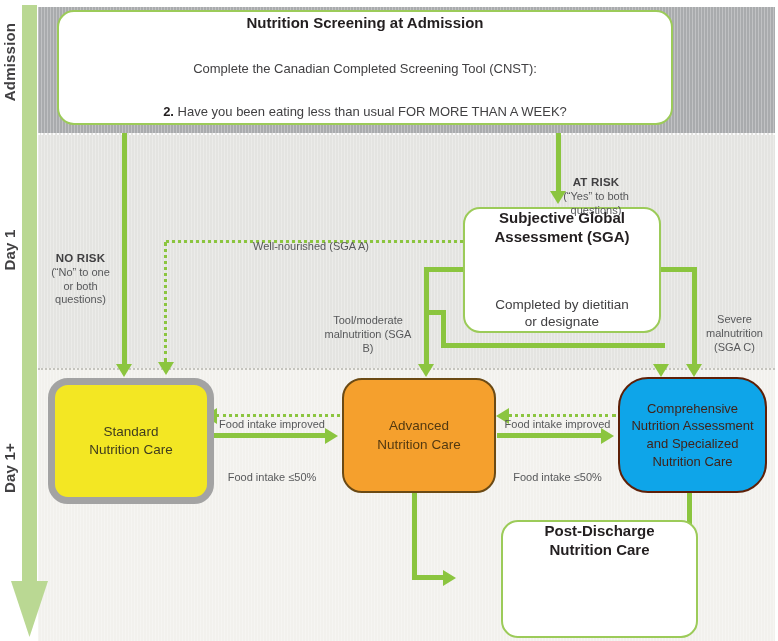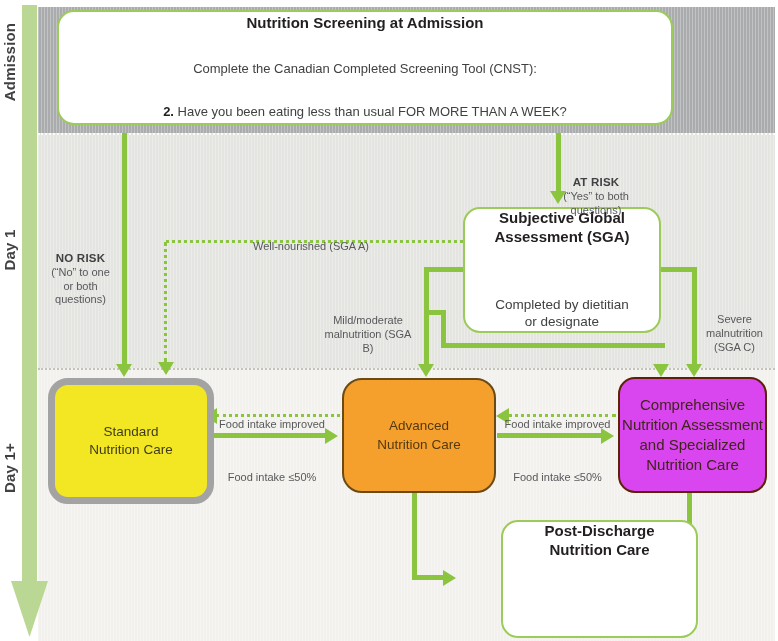--- a/index.html
+++ b/index.html
@@ -20,21 +20,21 @@
     clip-path:polygon(0 0,100% 0,50% 100%);}
   .side-label{position:absolute;left:-30px;width:80px;height:18px;transform:rotate(-90deg);
     text-align:center;font-size:15px;font-weight:bold;color:#414042;letter-spacing:.2px;}
   
   .wbox{position:absolute;background:#ffffff;border:2px solid #9ccb59;border-radius:17px;
     display:flex;flex-direction:column;justify-content:space-between;align-items:center;text-align:center;z-index:3;}
   .cbox{position:absolute;border-radius:20px;display:flex;justify-content:center;align-items:center;
     text-align:center;z-index:3;font-size:13.5px;line-height:1.35;}
   #box-standard{left:48px;top:378px;width:152px;height:112px;background:#f3e723;border:7px solid #a3a3a3;color:#3f3c1e;}
   #box-advanced{left:342px;top:378px;width:150px;height:111px;background:#f5a02d;border:2px solid #6b4a14;color:#533910;}
-  #box-comprehensive{left:618px;top:377px;width:145px;height:112px;background:#d946ef;border:2px solid #5e2008;color:#40231a;font-size:15px;border-radius:17px;}
+  #box-comprehensive{left:618px;top:377px;width:145px;height:112px;background:#0ea5e9;border:2px solid #5e2008;color:#40231a;font-size:13px;border-radius:30px;}
   #box-screening{left:57px;top:10px;width:596px;height:107px;padding:2px 8px;}
   #box-sga{left:463px;top:207px;width:194px;height:122px;}
   #box-post{left:457px;top:520px;width:193px;height:114px;margin-left:44px;}
   .box-title{font-weight:bold;color:#231f20;font-size:15px;line-height:1.25;}
   .box-sub{font-size:13.5px;color:#414042;line-height:1.3;}
   .q{font-size:13px;color:#414042;line-height:1.38;}
   .qnum{font-weight:bold;color:#231f20;}
   .screen-sub{font-size:13px;color:#414042;line-height:1.38;}
   .pre{white-space:pre-line;}
   
@@ -144,21 +144,21 @@
     <div class="pre">(“No” to one
 or both
 questions)</div>
   </div>
   <div class="lbl" style="left:546px;top:151px;width:100px;">
     <b>AT RISK</b>
     <div class="pre">(“Yes” to both
 questions)</div>
   </div>
   <div class="lbl" style="left:236px;top:216px;width:150px;">Well-nourished (SGA A)</div>
-  <div class="lbl pre" style="left:318px;top:290px;width:100px;">Mild/moderate
+  <div class="lbl pre" style="left:318px;top:290px;width:100px;">Tool/moderate
 malnutrition (SGA B)</div>
   <div class="lbl pre" style="left:697px;top:289px;width:75px;">Severe
 malnutrition
 (SGA C)</div>
   <div class="lbl" style="left:204px;top:394px;width:136px;">Food intake improved</div>
   <div class="lbl" style="left:204px;top:447px;width:136px;">Food intake ≤50%</div>
   <div class="lbl" style="left:495px;top:394px;width:125px;">Food intake improved</div>
   <div class="lbl" style="left:495px;top:447px;width:125px;">Food intake ≤50%</div>
 
 </div>

